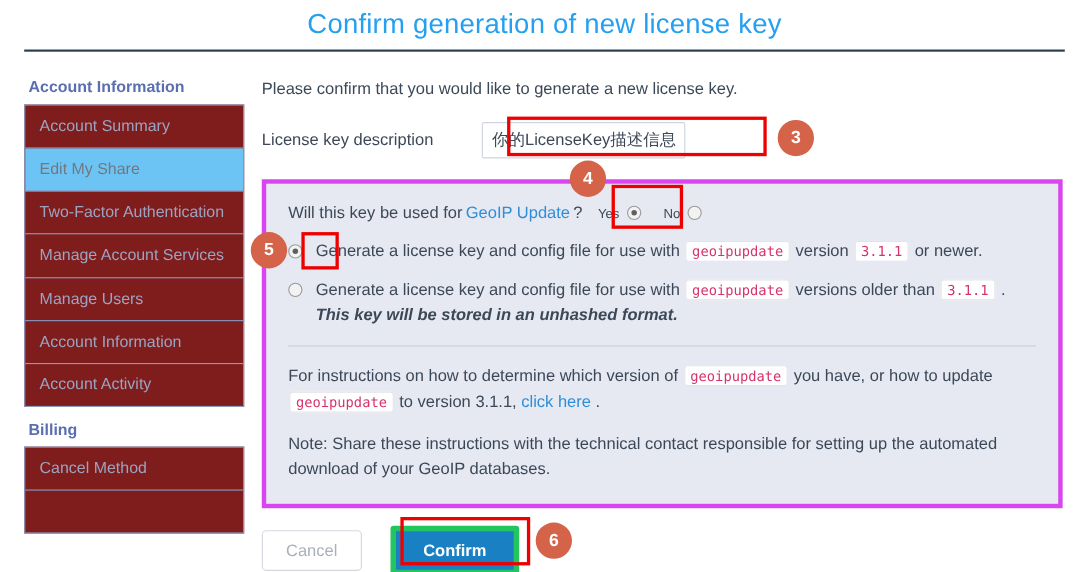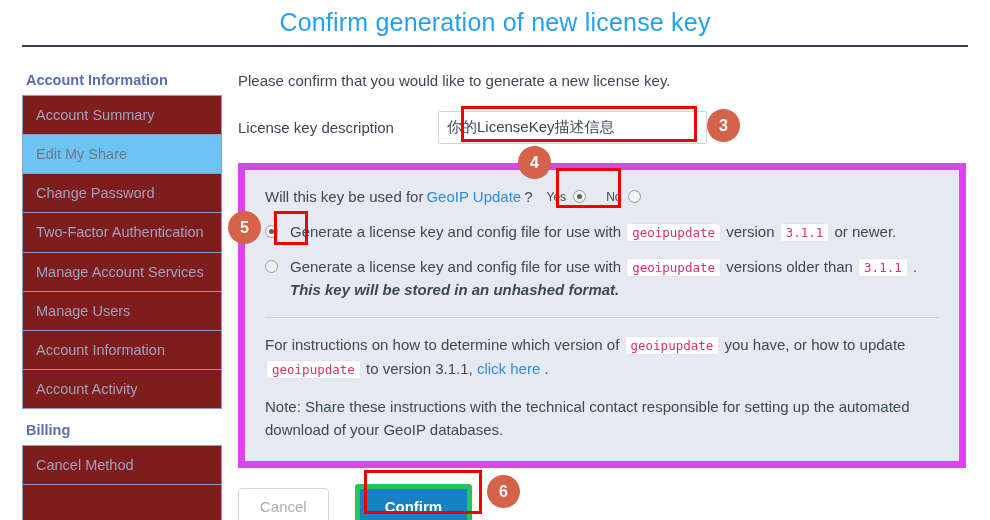--- a/index.html
+++ b/index.html
@@ -91,36 +91,36 @@
     margin-bottom: 19px;
     position: relative;
   }
   #desc-label {
     font-size: 15px;
     color: #3c4858;
     width: 200px;
     flex: 0 0 200px;
   }
   #desc-input {
-    width: 269px;
+    width: 185px;
     padding: 7px 8px;
     font-family: "Liberation Sans", sans-serif;
     font-size: 15px;
     color: #3c4858;
     border: 1px solid #cfd4dd;
     border-radius: 2px;
     background: #fff;
     outline: none;
     box-sizing: border-box;
   }
 
   
   #options-panel {
     background: #e6e9f1;
-    border: 7px solid #d946ef;
+    border: 4px solid #d946ef;
     padding: 18px 20px 20px 20px;
     box-sizing: border-box;
     position: relative;
   }
   .geoip-q-row {
     display: flex;
     align-items: center;
     font-size: 15px;
     margin-bottom: 16px;
   }
@@ -278,21 +278,20 @@
 <div id="title-rule"></div>
 
 <div id="layout">
 
   <aside id="sidebar">
 
     <div class="sb-group-title">Account Information</div>
     <div class="sb-list">
       <div class="sb-item">Account Summary</div>
       <div class="sb-item active">Edit My Share</div>
-      <div class="sb-item">Change Password</div>
       <div class="sb-item">Two-Factor Authentication</div>
       <div class="sb-item">Manage Account Services</div>
       <div class="sb-item">Manage Users</div>
       <div class="sb-item">Account Information</div>
       <div class="sb-item">Account Activity</div>
     </div>
 
     <div class="sb-group-title second">Billing</div>
     <div class="sb-list">
       <div class="sb-item">Cancel Method</div>

